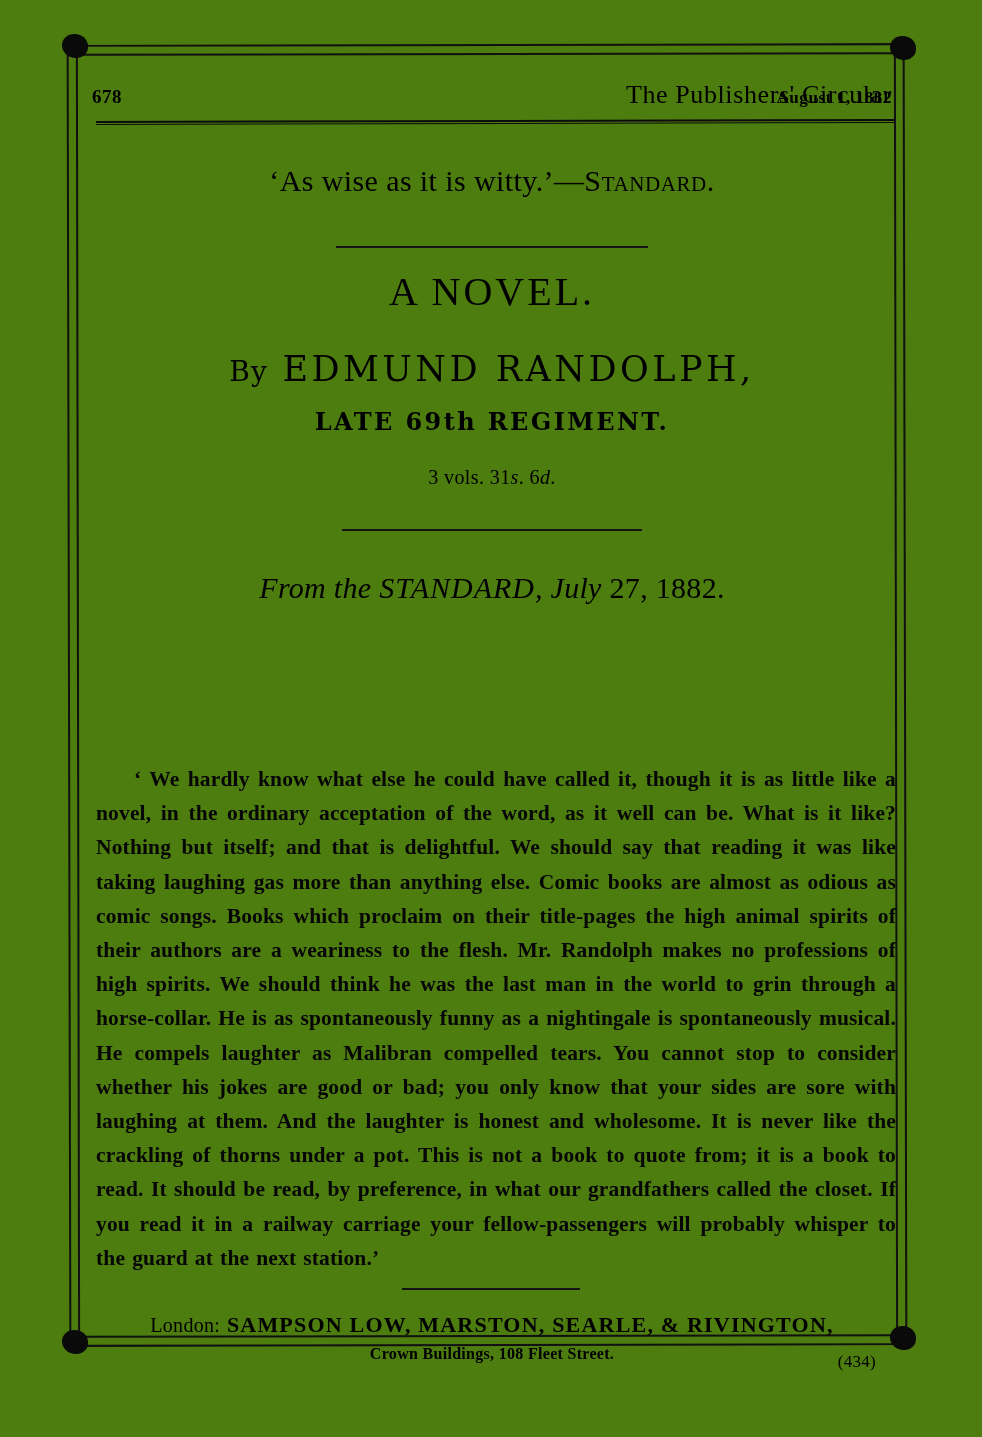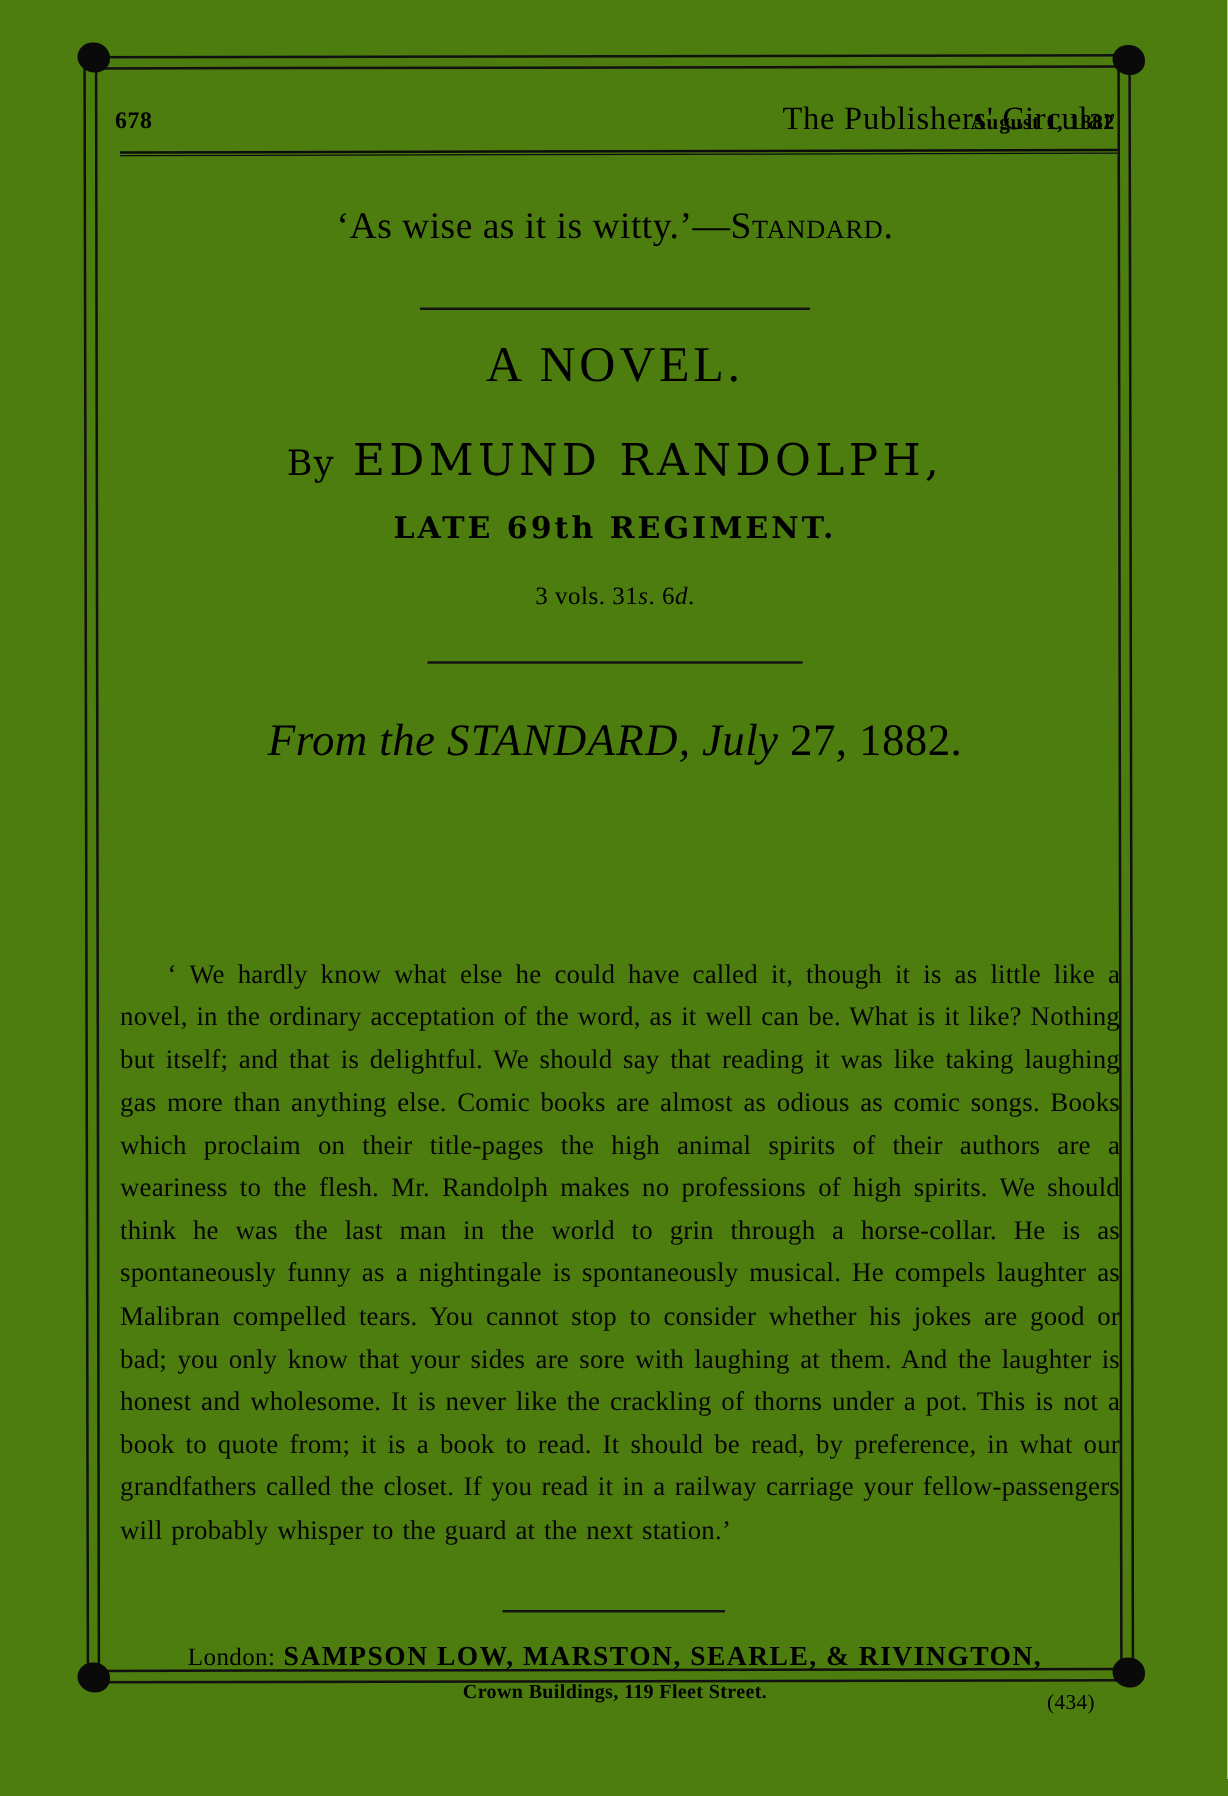--- a/index.html
+++ b/index.html
@@ -184,42 +184,42 @@
 
   .rule-short2 {
     width: 300px;
     height: 0;
     margin: 40px auto 0 auto;
     border-top: 2px solid #141414;
   }
 
   .review-src {
     margin-top: 40px;
-    font-size: 36px;
+    font-size: 30px;
     font-style: italic;
     letter-spacing: 0.3px;
   }
   .review-src .upright { font-style: normal; }
   .review-src .paper { font-style: italic; letter-spacing: 1px; }
 
   
   .review-body {
     position: absolute;
     left: 96px;
     top: 762px;
     width: 800px;
     text-align: justify;
     text-align-last: left;
     font-size: 21.5px;
     line-height: 34.2px;
     letter-spacing: 0.15px;
     word-spacing: 1.5px;
     color: #060606;
   }
-  .review-body .indent { padding-left: 38px; }
+  .review-body .indent { padding-left: 38px; font-weight: bold; }
 
   
   .rule-short3 {
     position: absolute;
     left: 402px;
     top: 1288px;
     width: 178px;
     height: 0;
     border-top: 2px solid #141414;
   }
@@ -298,17 +298,17 @@
 
   </div>
 
   <div class="review-body"><span class="indent">‘ We hardly know what else he could have called it, though it is as little like a novel, in the ordinary acceptation of the word, as it well can be. What is it like? Nothing but itself; and that is delightful. We should say that reading it was like taking laughing gas more than anything else. Comic books are almost as odious as comic songs. Books which proclaim on their title-pages the high animal spirits of their authors are a weariness to the flesh. Mr. Randolph makes no professions of high spirits. We should think he was the last man in the world to grin through a horse-collar. He is as spontaneously funny as a nightingale is spontaneously musical. He compels laughter as Malibran compelled tears. You cannot stop to consider whether his jokes are good or bad; you only know that your sides are sore with laughing at them. And the laughter is honest and wholesome. It is never like the crackling of thorns under a pot. This is not a book to quote from; it is a book to read. It should be read, by preference, in what our grandfathers called the closet. If you read it in a railway carriage your fellow-passengers will probably whisper to the guard at the next station.’</span></div>
 
   <div class="rule-short3"></div>
 
   <div class="imprint">
     <div class="imprint-line1"><span class="city">London:</span>
       <span>SAMPSON LOW, MARSTON, SEARLE, &amp; RIVINGTON,</span></div>
-    <div class="imprint-line2">Crown Buildings, 119 Fleet Street.</div>
+    <div class="imprint-line2">Crown Buildings, 108 Fleet Street.</div>
     <div class="ad-number">(434)</div>
   </div>
 
 </div>
 
 </body></html>

